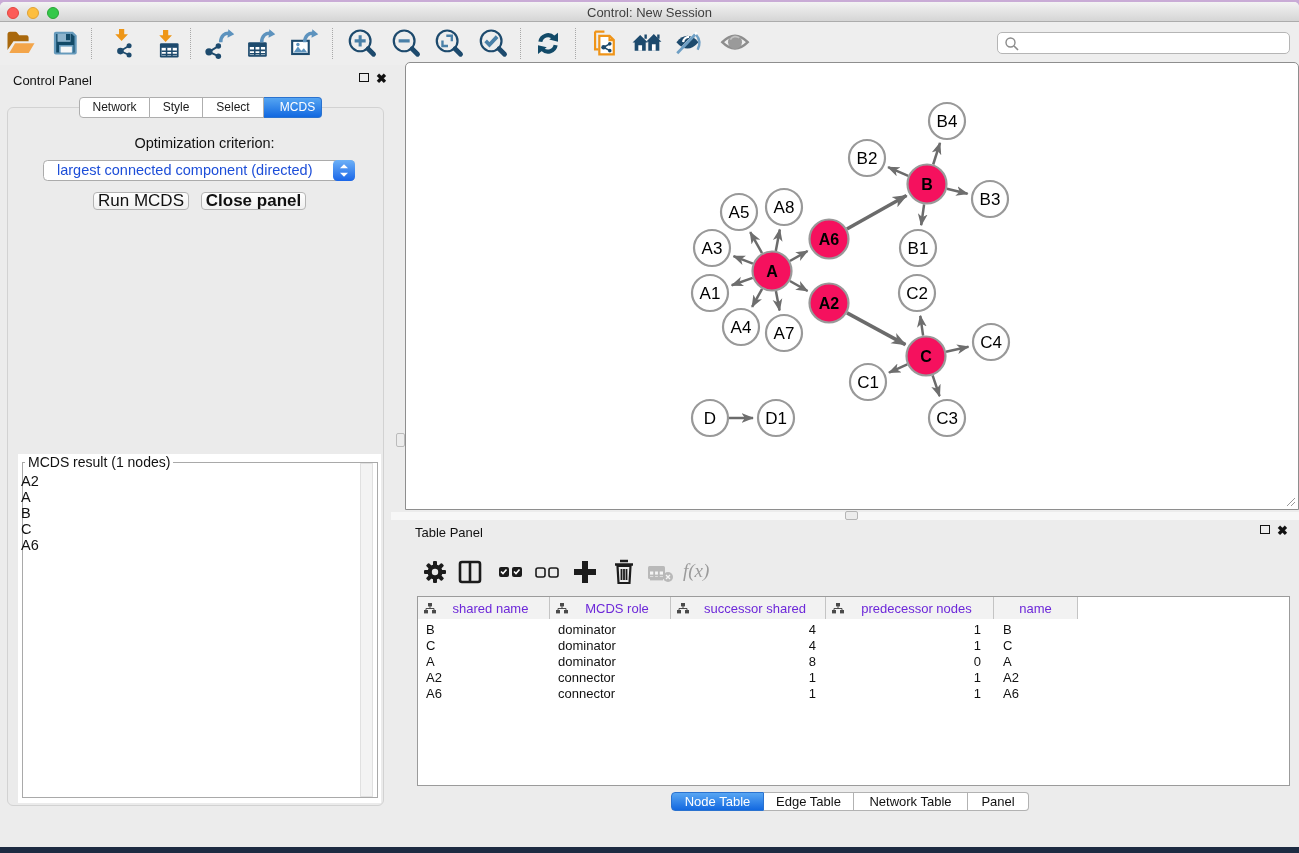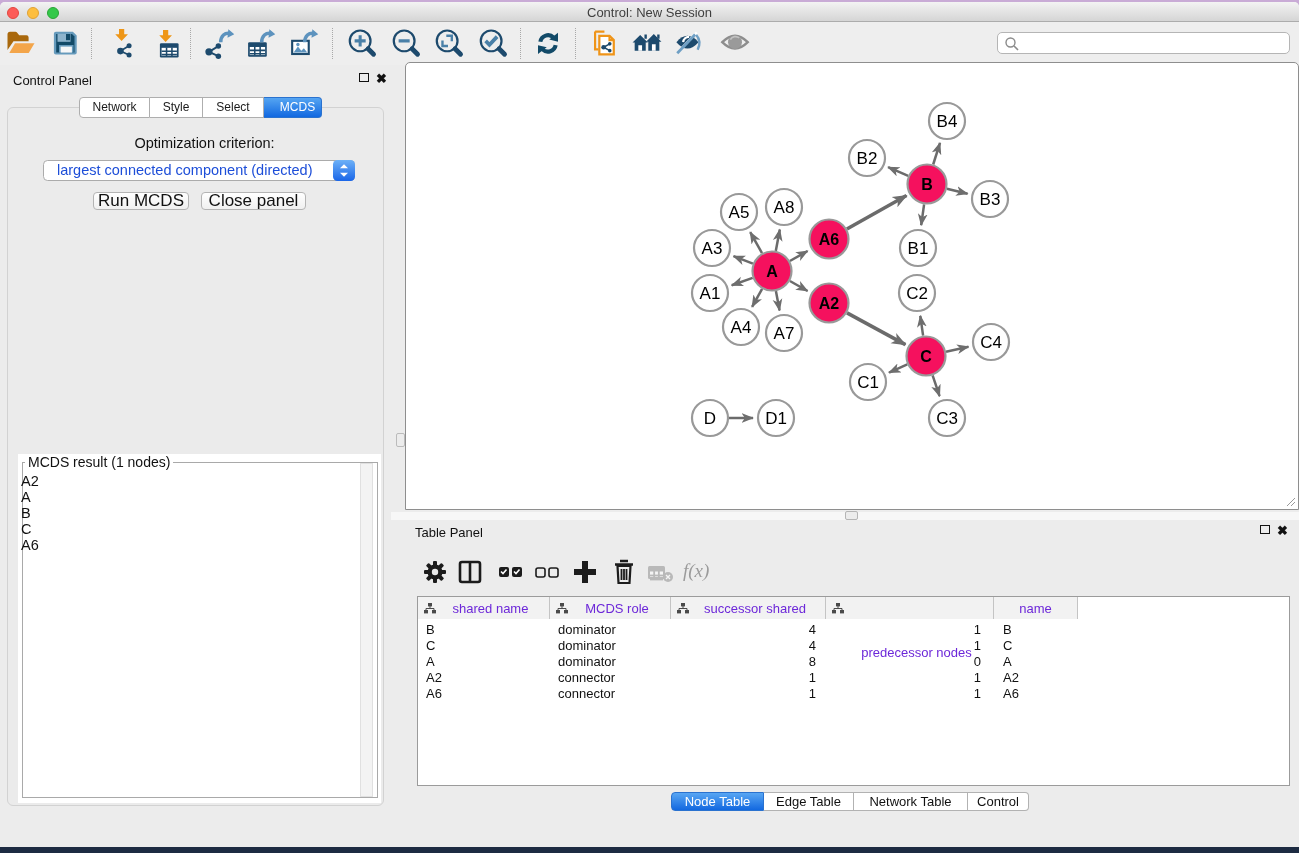--- a/index.html
+++ b/index.html
@@ -232,21 +232,21 @@
     <div id="opt-label">Optimization criterion:</div>
     <div id="dd">largest connected component (directed)
       <div id="dd-step">
         <svg width="22" height="21" viewBox="0 0 22 21">
           <path d="M7 8.2 L11 4.2 L15 8.2 z" fill="#fff"></path>
           <path d="M7 12.8 L11 16.8 L15 12.8 z" fill="#fff"></path>
         </svg>
       </div>
     </div>
     <div class="macbtn" style="left:93px; width:96px;">Run MCDS</div>
-    <div class="macbtn" style="left:201px; width:105px;">Close panel</div>
+    <div class="macbtn" style="left:201px; width:105px;font-weight:bold;">Close panel</div>
     <div id="result-box">
       <div id="result-group"></div>
       <div id="result-title">MCDS result (1 nodes)</div>
       <div id="result-list">A2<br>A<br>B<br>C<br>A6</div>
       <div id="result-scroll"></div>
     </div>
   </div>
   <div id="nwin">
     <svg class="abs" style="left:0px; top:25px;" width="892" height="422" viewBox="0 0 892 422">
       <defs>
@@ -429,21 +429,21 @@
           </div>
         <div class="th" style="left:408px; width:168px;">
             <svg style="position:absolute; left:6px; top:6px;" width="12" height="11" viewBox="0 0 12 11">
               <g fill="#4a4a4a">
                 <rect x="4" y="0" width="4" height="3.4"></rect>
                 <rect x="0" y="7" width="4" height="3.4"></rect>
                 <rect x="8" y="7" width="4" height="3.4"></rect>
               </g>
               <path d="M6 3 v2.5 M2 7 V5.5 H10 V7" stroke="#4a4a4a" stroke-width="1" fill="none"></path>
             </svg>
-            <span style="padding-left:14px;margin-top:44px;">predecessor nodes</span>
+            <span style="padding-left:14px;">predecessor nodes</span>
           </div>
         <div class="th" style="left:576px; width:84px;">
             <span>name</span>
           </div>
       </div>
       <div class="cell" style="left:8px; top:25px;">B</div>
       <div class="cell" style="left:140px; top:25px;">dominator</div>
       <div class="cell" style="left:300px; top:25px; width:98px; text-align:right;">4</div>
       <div class="cell" style="left:460px; top:25px; width:103px; text-align:right;">1</div>
       <div class="cell" style="left:585px; top:25px;">B</div>
@@ -464,20 +464,20 @@
       <div class="cell" style="left:585px; top:73px;">A2</div>
       <div class="cell" style="left:8px; top:89px;">A6</div>
       <div class="cell" style="left:140px; top:89px;">connector</div>
       <div class="cell" style="left:300px; top:89px; width:98px; text-align:right;">1</div>
       <div class="cell" style="left:460px; top:89px; width:103px; text-align:right;">1</div>
       <div class="cell" style="left:585px; top:89px;">A6</div>
     </div>
     <div class="tptab" style="left:280px; width:93px; background:linear-gradient(#58a6f3,#1268e0); color:#fff; border-color:#2a72cf; border-left:1px solid #2a72cf; border-radius:4px 0 0 4px;">Node Table</div>
     <div class="tptab" style="left:373px; width:90px;">Edge Table</div>
     <div class="tptab" style="left:463px; width:114px;">Network Table</div>
-    <div class="tptab" style="left:577px; width:61px; border-radius:0 4px 4px 0;">Control</div>
+    <div class="tptab" style="left:577px; width:61px; border-radius:0 4px 4px 0;">Panel</div>
   </div>
   <div style="position:absolute; left:391px; top:510px; width:908px; height:8px; background:#f7f7f7;"></div>
   <div style="position:absolute; left:845px; top:509px; width:13px; height:9px; background:#ececec; border:1px solid #b5b5b5; border-radius:2px;"></div>
   <div style="position:absolute; left:391px; top:64px; width:14px; height:446px; background:#ececec;"></div>
   <div style="position:absolute; left:396px; top:431px; width:9px; height:14px; background:#ececec; border:1px solid #bbb; border-radius:2px;"></div>
   <div id="navy"></div>
 </div>
 
 </body></html>

